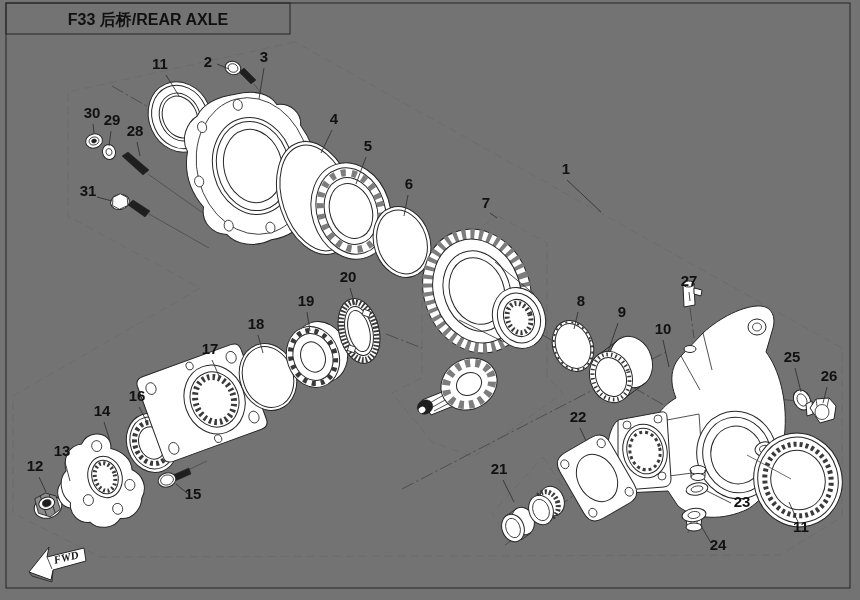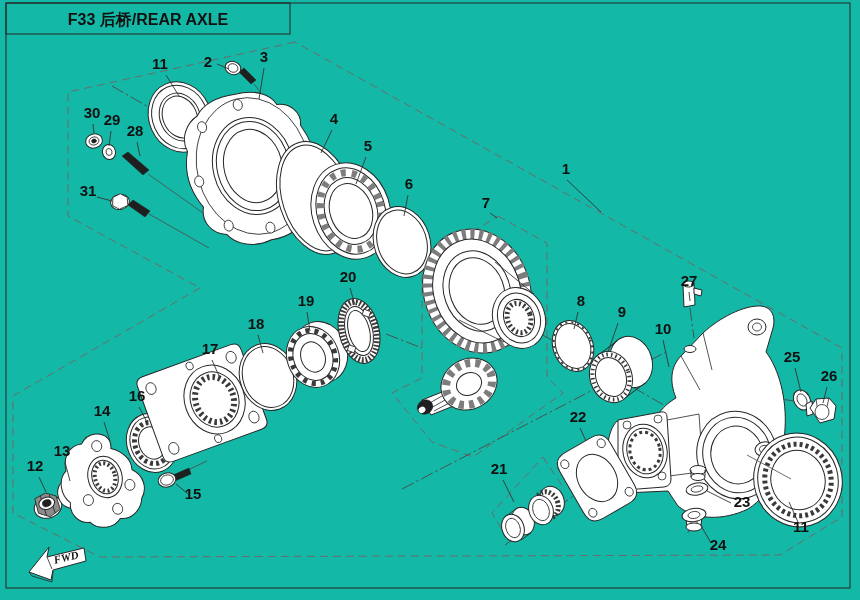--- a/index.html
+++ b/index.html
@@ -1,16 +1,16 @@
 <!DOCTYPE html>
 <html><head>
 <meta charset="utf-8">
 <style>
   html,body{margin:0;padding:0;background:#e8e8e8;}
-  #stage{position:relative;width:860px;height:600px;background:#14b8a6;overflow:hidden;
+  #stage{position:relative;width:860px;height:600px;background:#737373;overflow:hidden;
          font-family:"Liberation Sans", sans-serif;}
   svg{position:absolute;left:0;top:0;}
   .ln{fill:none;stroke:#262626;stroke-width:1;}
   .ln2{fill:none;stroke:#262626;stroke-width:0.8;}
   .fw{fill:#ffffff;stroke:#262626;stroke-width:1;}
   .fw2{fill:#ffffff;stroke:#262626;stroke-width:0.8;}
   .dk{fill:#1f1f1f;stroke:#1f1f1f;stroke-width:0.5;}
   .gr{fill:#8c8c8c;stroke:#262626;stroke-width:0.8;}
   .bound{fill:none;stroke:#6b6b6b;stroke-width:1;stroke-dasharray:8 5;}
   .axis{fill:none;stroke:#4a4a4a;stroke-width:0.9;stroke-dasharray:13 3 2.5 3;}

